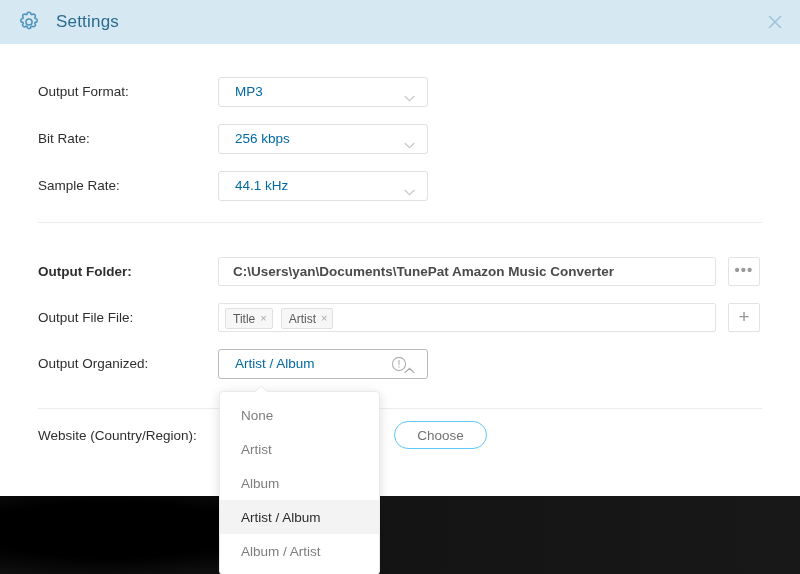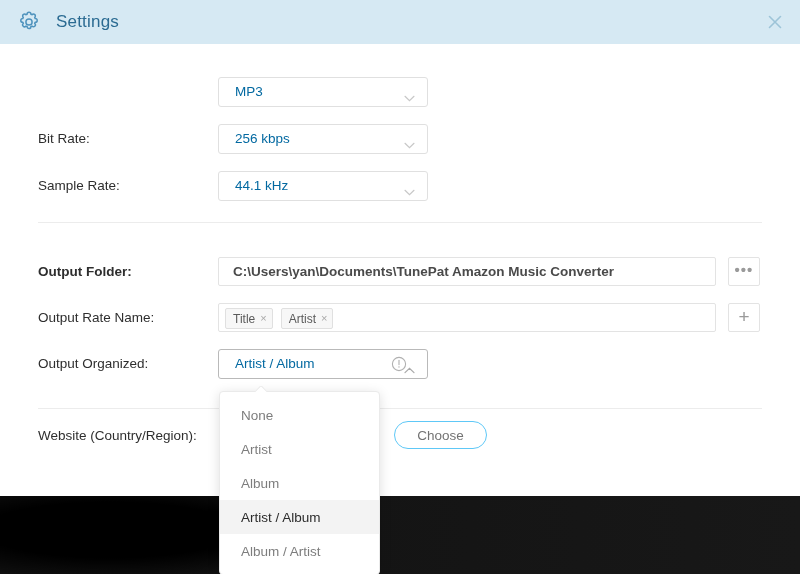--- a/index.html
+++ b/index.html
@@ -324,20 +324,21 @@
         <svg width="18" height="18" viewBox="0 0 18 18">
           <path d="M3.5 3.5 L14.5 14.5 M14.5 3.5 L3.5 14.5" stroke="#9dc4d8" stroke-width="1.6" stroke-linecap="round"></path>
         </svg>
       </span>
     </div>
   </div>
 
   <div class="content">
 
     <div class="row" style="top:33px;">
+      <span class="label">Output Format:</span>
       <div class="select">
         <span class="sel-value">MP3</span>
         <span class="chev">
           <svg width="11" height="7" viewBox="0 0 11 7">
               <path d="M1 1.3 L5.5 5.6 L10 1.3" stroke="#c8c8c8" stroke-width="1.2" fill="none" stroke-linecap="round"></path>
             </svg>
         </span>
       </div>
     </div>
 
@@ -371,21 +372,21 @@
       <span class="label">Output Folder:</span>
       <div class="textfield">
         <span class="tf-value">C:\Users\yan\Documents\TunePat Amazon Music Converter</span>
       </div>
       <div class="sqbtn">
         <span class="dots">•••</span>
       </div>
     </div>
 
     <div class="row" style="top:259px;">
-      <span class="label">Output Rate Name:</span>
+      <span class="label">Output File File:</span>
       <div class="textfield">
         <div class="chips">
           <span class="chip">
             <span>Title</span>
             <span class="chip-x">×</span>
           </span>
           <span class="chip">
             <span>Artist</span>
             <span class="chip-x">×</span>
           </span>

